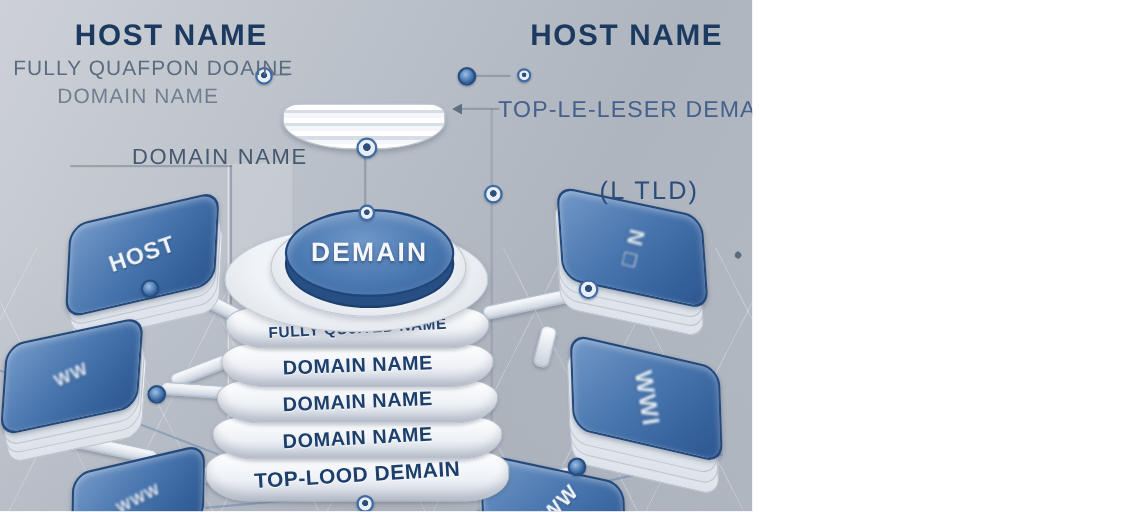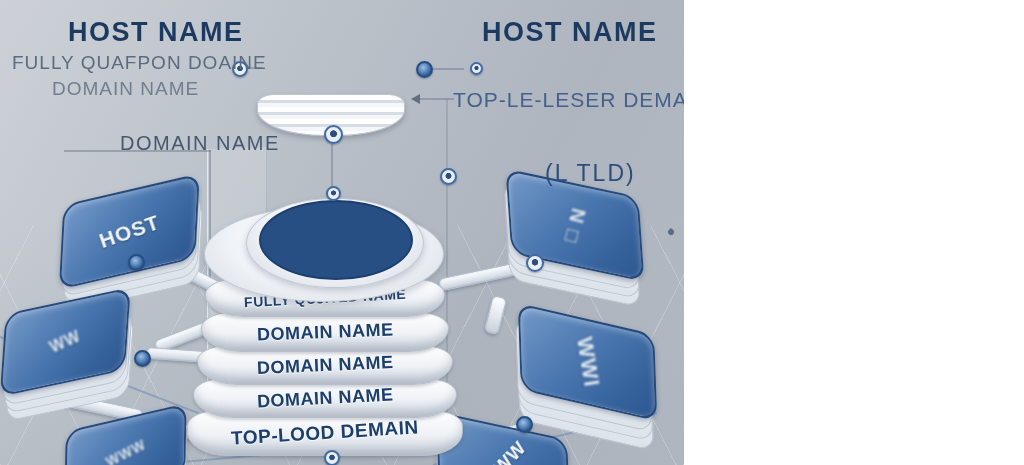--- a/index.html
+++ b/index.html
@@ -167,20 +167,23 @@
     <div class="band" style="left:201px;top:312px;width:246px;height:38px;">
       <span class="btext" style="font-size:18px;transform:rotate(-2deg);">DOMAIN NAME</span>
     </div>
     <div class="band" style="left:205px;top:279px;width:238px;height:36px;">
       <span class="btext" style="font-size:14px;transform:rotate(-3deg);">FULLY QUJITED NAME</span>
     </div>
 
     <div class="ellipse cyl-top" style="left:204px;top:206px;width:238px;height:94px;"></div>
     <div class="ellipse cyl-top" style="left:246px;top:198px;width:176px;height:88px;"></div>
     <div class="ellipse disk-rim" style="left:259px;top:200px;width:150px;height:76px;"></div>
+    <div class="ellipse disk-blue" style="left:259px;top:190px;width:150px;height:76px;">
+      <span class="disk-label" style="font-size:24px;letter-spacing:2px;filter:blur(.3px);">DEMAIN</span>
+    </div>
 
     <div class="rings" style="left:257px;top:94px;width:146px;height:40px;"></div>
 
     <div class="dot" style="left:232px;top:61px;width:12px;height:12px;"></div>
     <div class="dot blue" style="left:416px;top:61px;width:13px;height:13px;"></div>
     <div class="dot" style="left:470px;top:62px;width:9px;height:9px;"></div>
     <div class="dot" style="left:324px;top:125px;width:15px;height:15px;"></div>
     <div class="dot" style="left:326px;top:186px;width:11px;height:11px;"></div>
     <div class="dot" style="left:440px;top:168px;width:13px;height:13px;"></div>
     <div class="dot blue" style="left:128px;top:254px;width:13px;height:13px;"></div>

